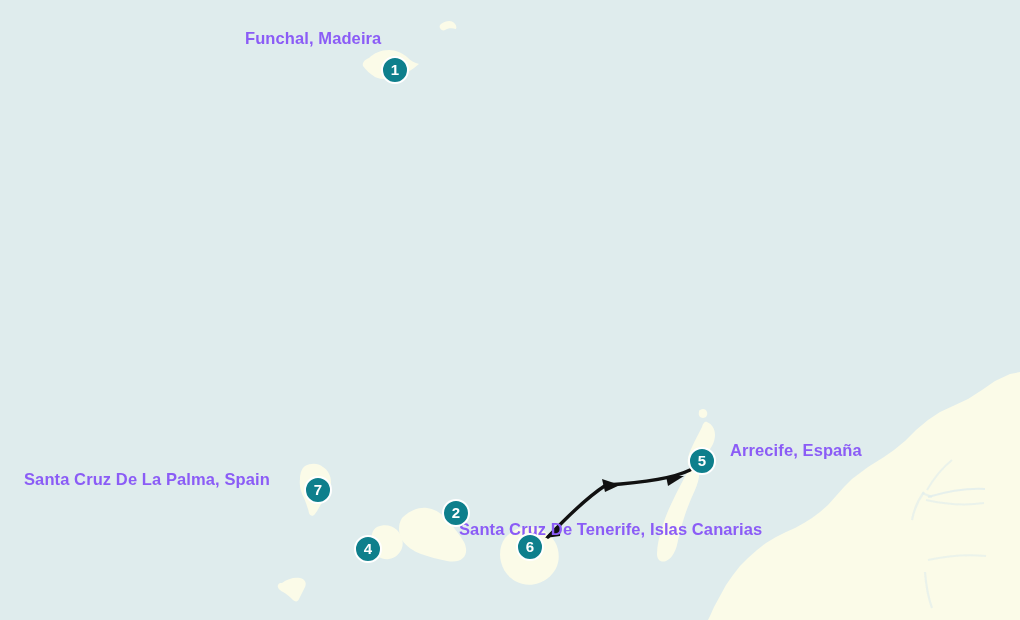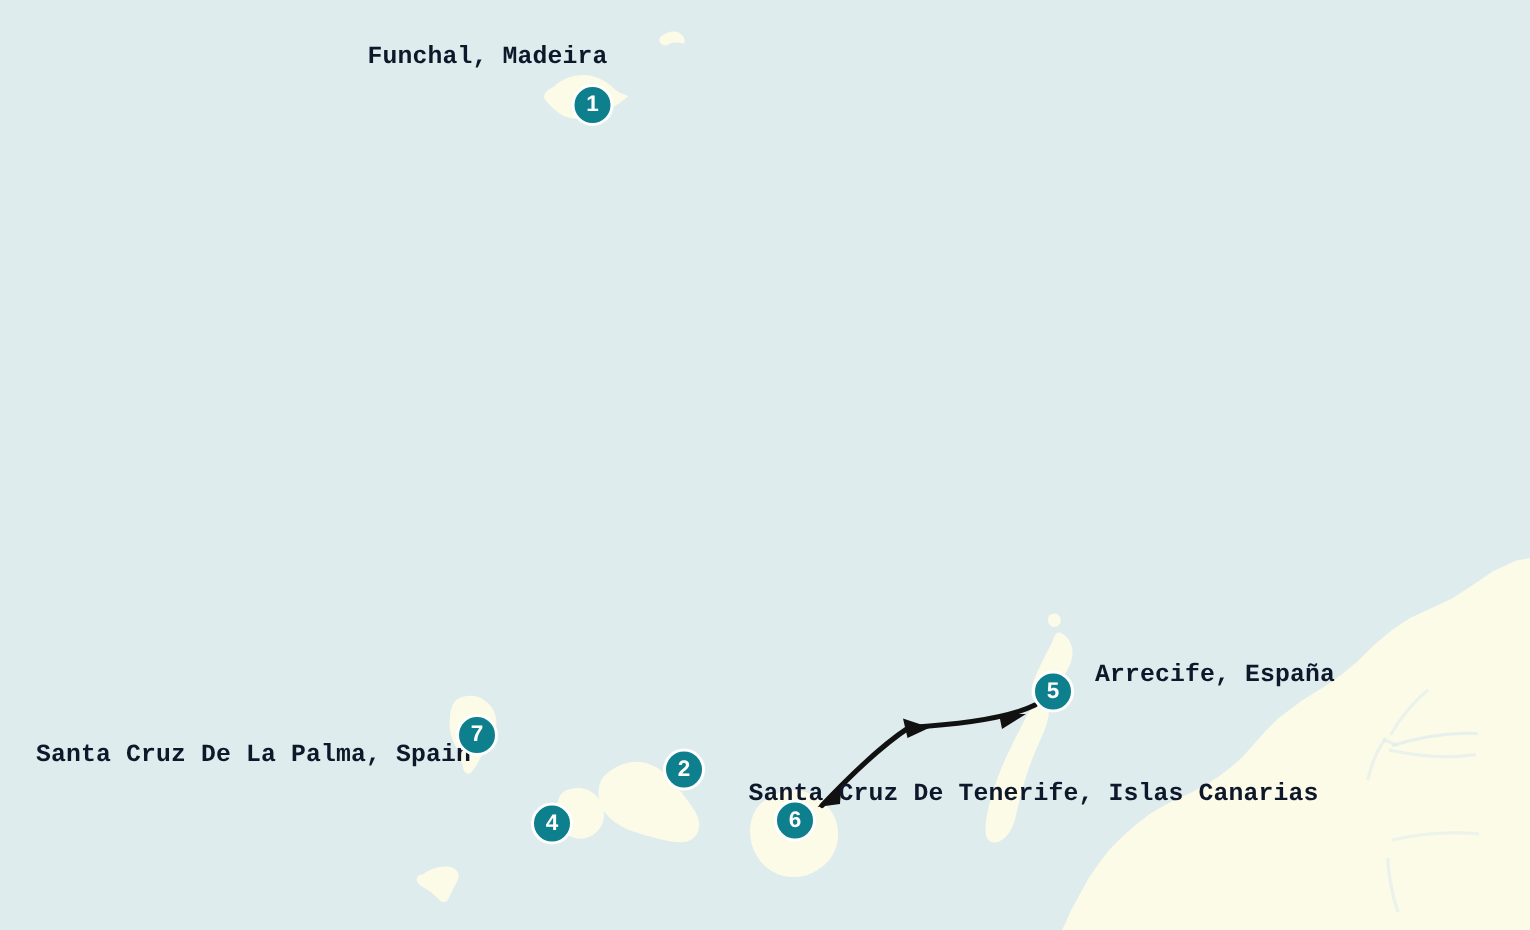--- a/index.html
+++ b/index.html
@@ -37,24 +37,24 @@
     font-family: "Liberation Sans", sans-serif;
     font-weight: bold;
     font-size: 15px;
     line-height: 23px;
     text-align: center;
     cursor: pointer;
     z-index: 30;
   }
   .place-label {
     position: absolute;
-    font-family: Liberation Mono, monospace;
+    font-family: Liberation Sans, sans-serif;
     font-weight: bold;
     font-size: 16.5px;
-    color: #0f172a;
+    color: #8b5cf6;
     white-space: nowrap;
     line-height: 1;
     z-index: 25;
     letter-spacing: 0.1px;
   }
 </style>
 </head>
 <body>
 
 <div id="map-root">
@@ -130,23 +130,23 @@
       <path fill="#111111" d="M602,479 L620,485 L605,492 Z"></path>
 
       <path fill="#111111" d="M545,538 L561,522 L560,536 Z"></path>
     </g>
   </svg>
 
   <div class="place-label" style="left:245px; top:30px;">Funchal, Madeira</div>
 
   <div class="place-label" style="left:730px; top:442px;">Arrecife, España</div>
 
-  <div class="place-label" style="left:24px; top:495px;">Santa Cruz De La Palma, Spain</div>
+  <div class="place-label" style="left:24px; top:471px;">Santa Cruz De La Palma, Spain</div>
 
-  <div class="place-label" style="left:499px; top:505px;margin-top:16px;">Santa Cruz De Tenerife, Islas Canarias</div>
+  <div class="place-label" style="left:459px; top:505px;margin-top:16px;">Santa Cruz De Tenerife, Islas Canarias</div>
 
 
 
   <div class="marker" style="left:381px; top:56px;">1</div>
 
   <div class="marker" style="left:442px; top:499px;">2</div>
 
   <div class="marker" style="left:354px; top:535px;">4</div>
 
   <div class="marker" style="left:688px; top:447px;">5</div>

